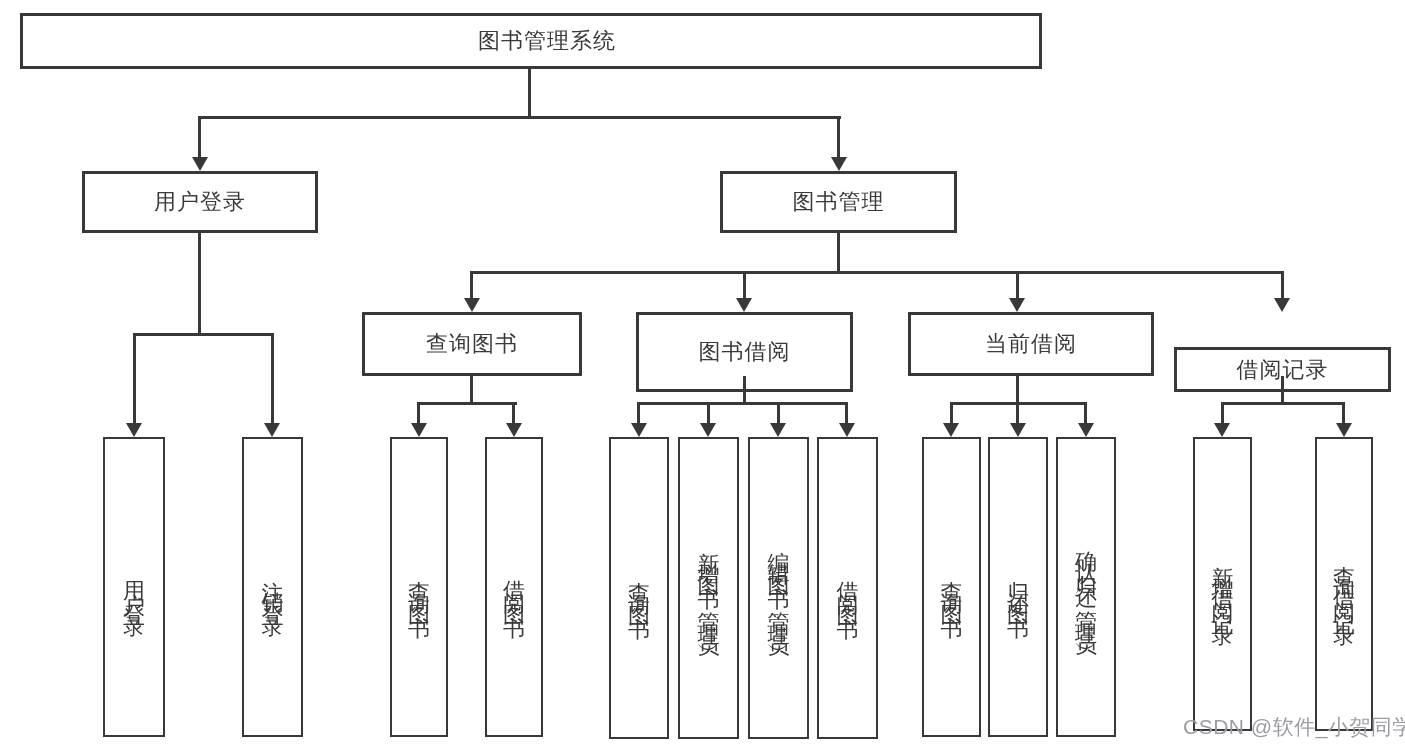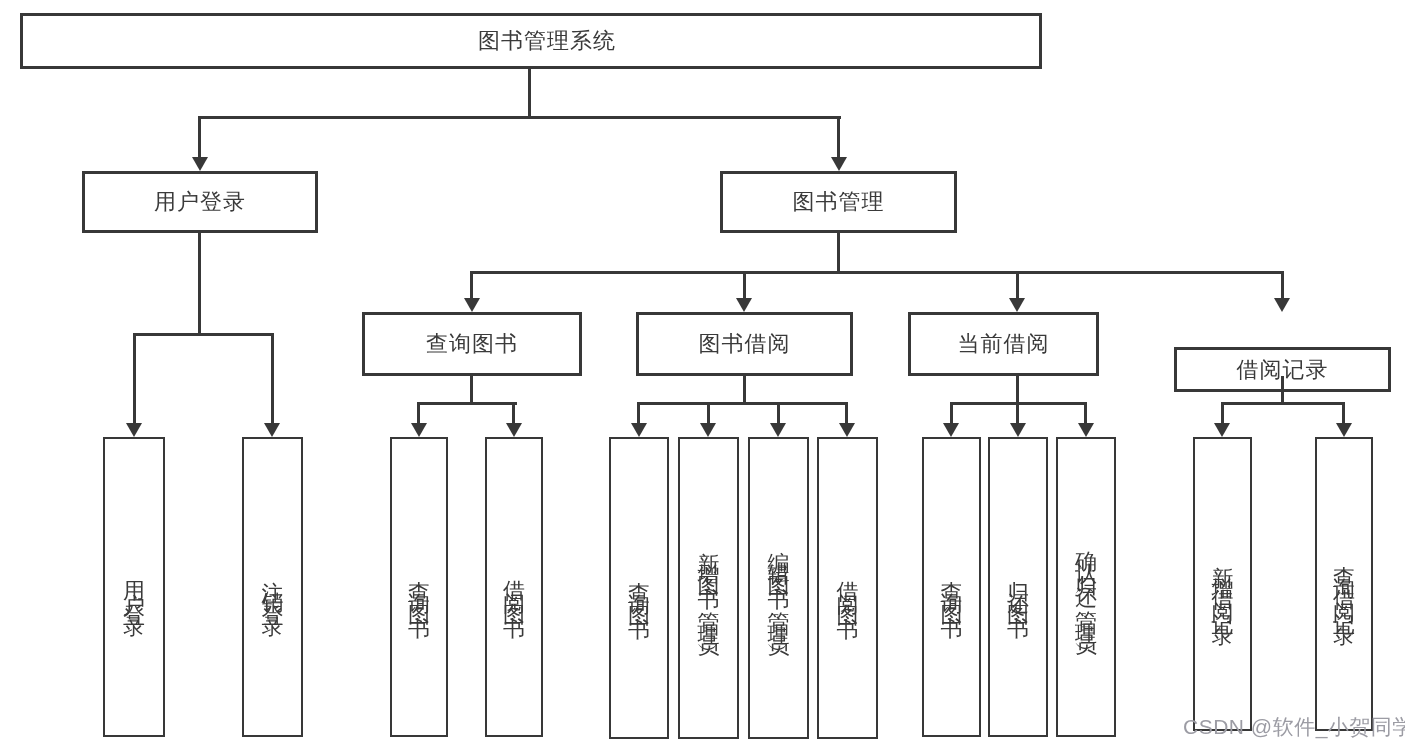--- a/index.html
+++ b/index.html
@@ -43,22 +43,22 @@
     color:var(--watermark,#9c9ca4);
     letter-spacing:.5px;
     z-index:5;
     white-space:nowrap;
   }
   
   .b-root   {left:20px;  top:13px;  width:1022px;height:56px;padding-left:32px;}
   .b-login  {left:82px;  top:171px; width:236px; height:62px;}
   .b-mgmt   {left:720px; top:171px; width:237px; height:62px;text-align:center;}
   .b-rec    {left:362px; top:312px; width:220px; height:64px;}
-  .b-bor    {left:636px; top:312px; width:217px; height:64px;}
-  .b-cur    {left:908px; top:312px; width:191px; height:64px;}
+  .b-bor    {left:636px; top:312px; width:217px; height:80px;}
+  .b-cur    {left:908px; top:312px; width:246px; height:64px;}
   .b-rcd    {left:1174px;top:312px; width:217px; height:45px;margin-top:35px;}
   .l1 {left:103px; top:437px;width:62px;height:300px;}
   .l2 {left:242px; top:437px;width:61px;height:300px;}
   .l3 {left:390px; top:437px;width:58px;height:300px;}
   .l4 {left:485px; top:437px;width:58px;height:300px;}
   .l5 {left:609px; top:437px;width:60px;height:302px;}
   .l6 {left:678px; top:437px;width:61px;height:302px;}
   .l7 {left:748px; top:437px;width:61px;height:302px;}
   .l8 {left:817px; top:437px;width:61px;height:302px;}
   .l9 {left:922px; top:437px;width:59px;height:300px;}

